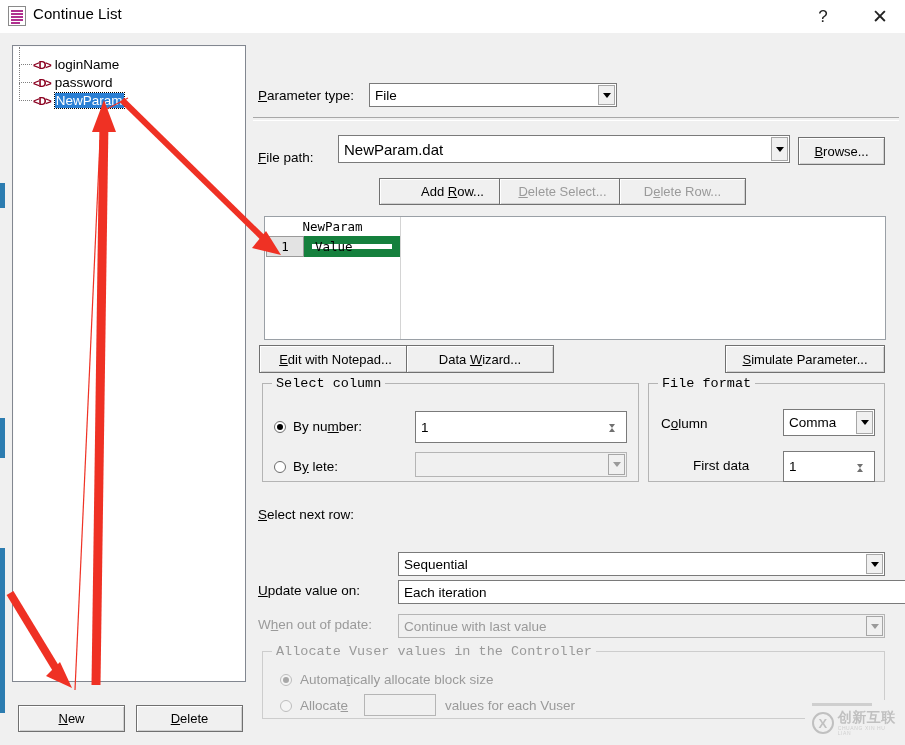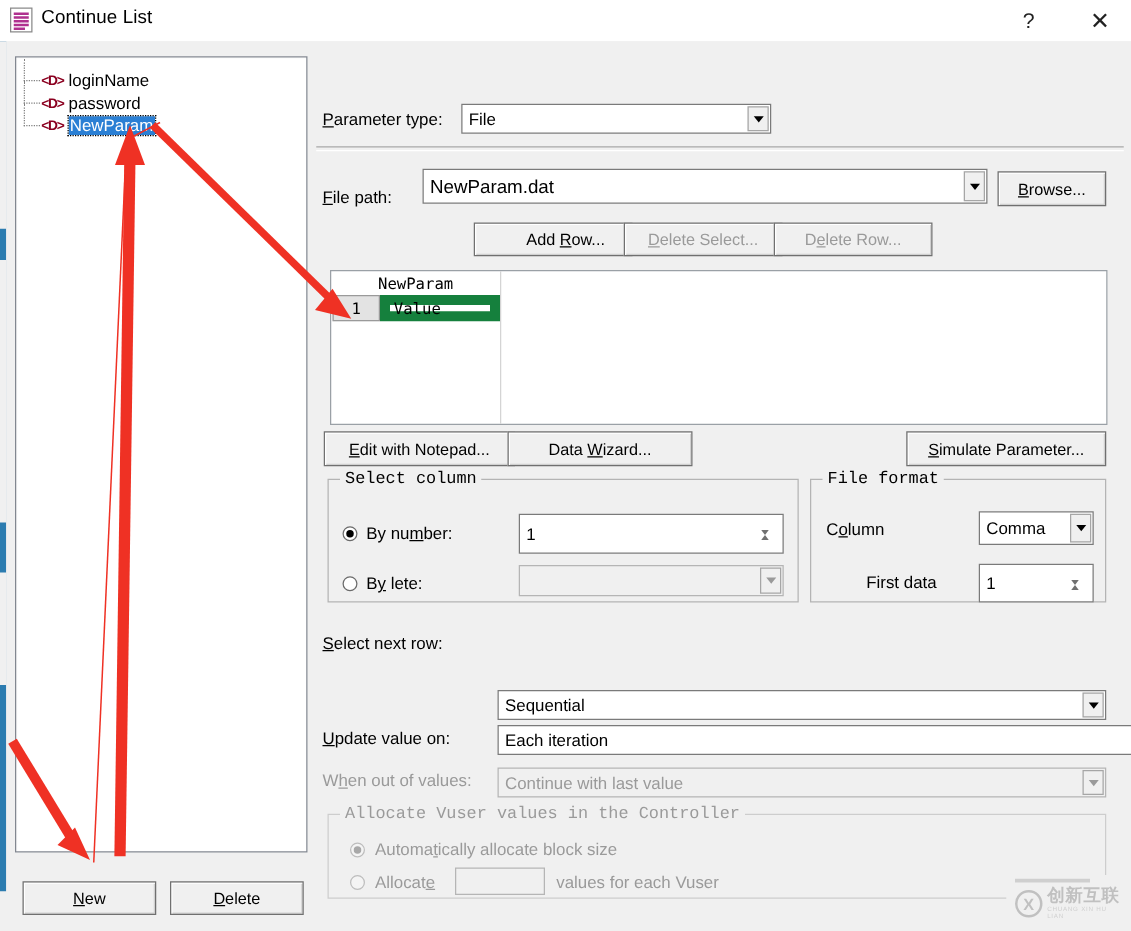--- a/index.html
+++ b/index.html
@@ -381,21 +381,21 @@
     <span class="u">U</span><span>pdate value on:</span>
   </div>
   <div class="field" style="left:393px;top:547px;width:580px;height:24px;">
     <span>Each iteration</span>
     <span class="combo-arrow">
         <span class="tri"></span>
       </span>
   </div>
 
   <div class="lbl disabled" style="left:253px;top:584px;">
-    <span>W</span><span class="u">h</span><span>en out of values:</span>
+    <span>W</span><span class="u">h</span><span>en out of pdate:</span>
   </div>
   <div class="field disabled" style="left:393px;top:581px;width:487px;height:24px;">
     <span>Continue with last value</span>
     <span class="combo-arrow disabled">
         <span class="tri"></span>
       </span>
   </div>
 
   <div class="group disabled" style="left:257px;top:618px;width:623px;height:68px;">
     <span class="group-title disabled">Allocate Vuser values in the Controller</span>

